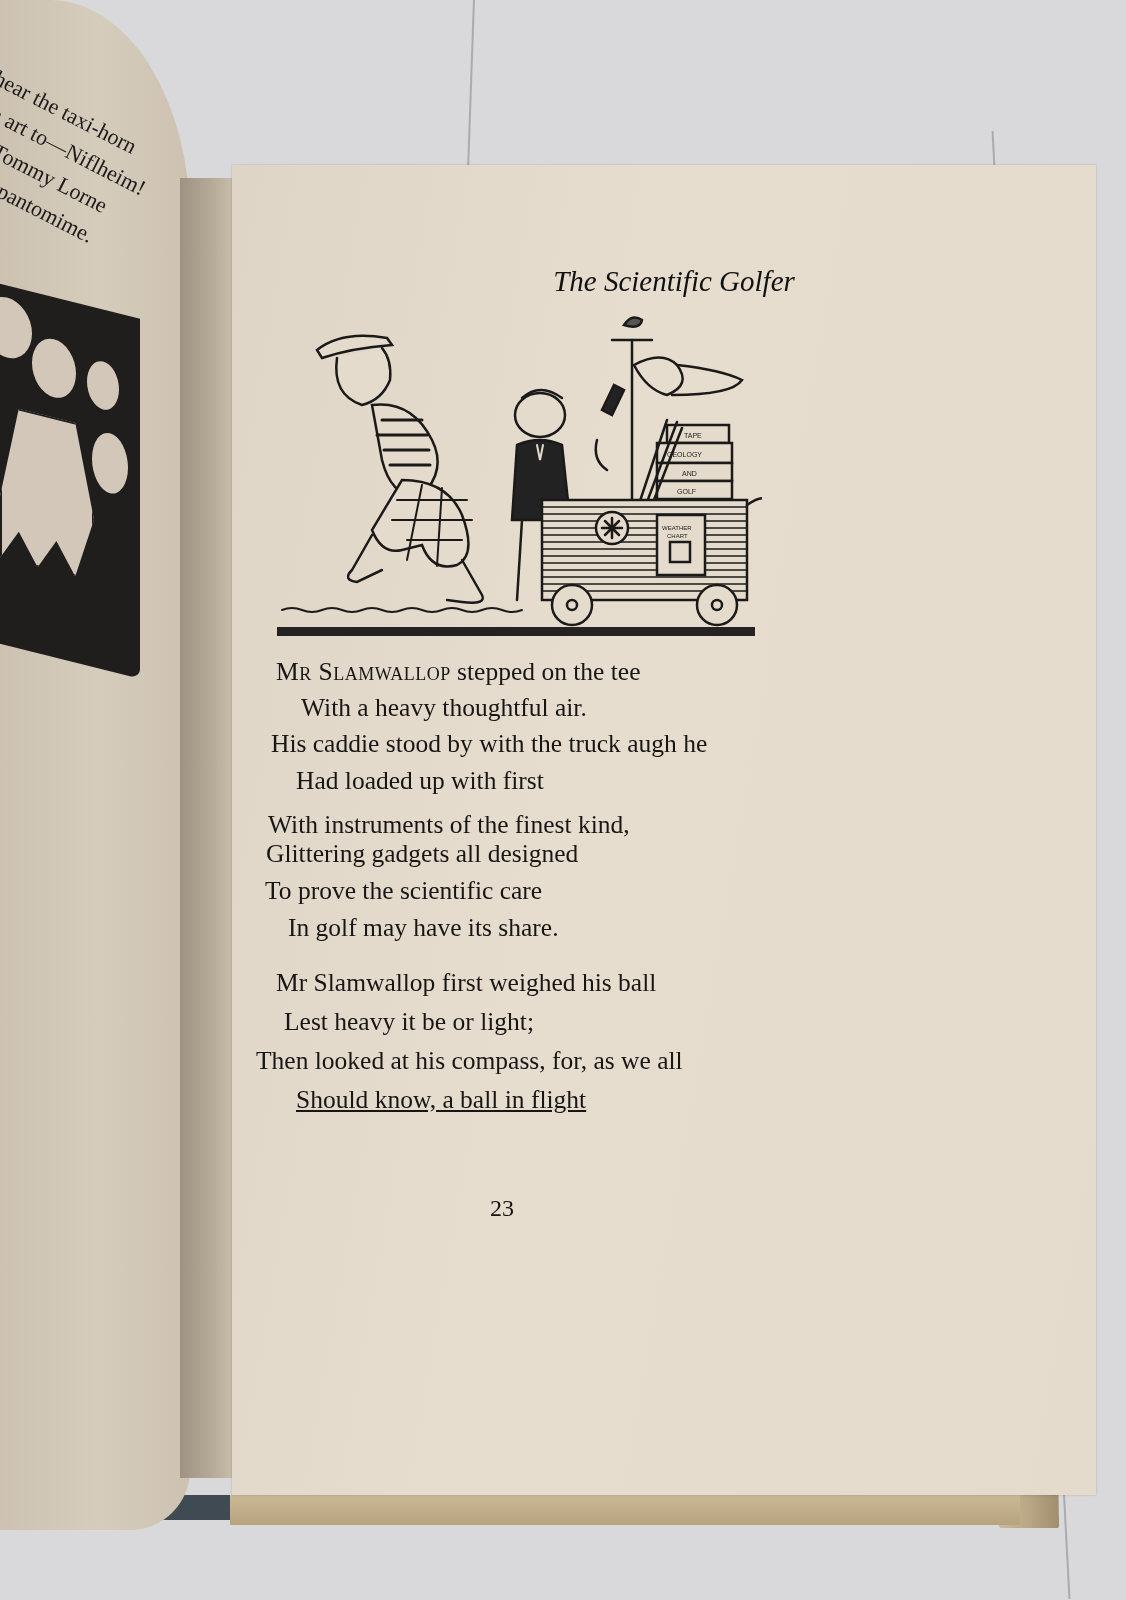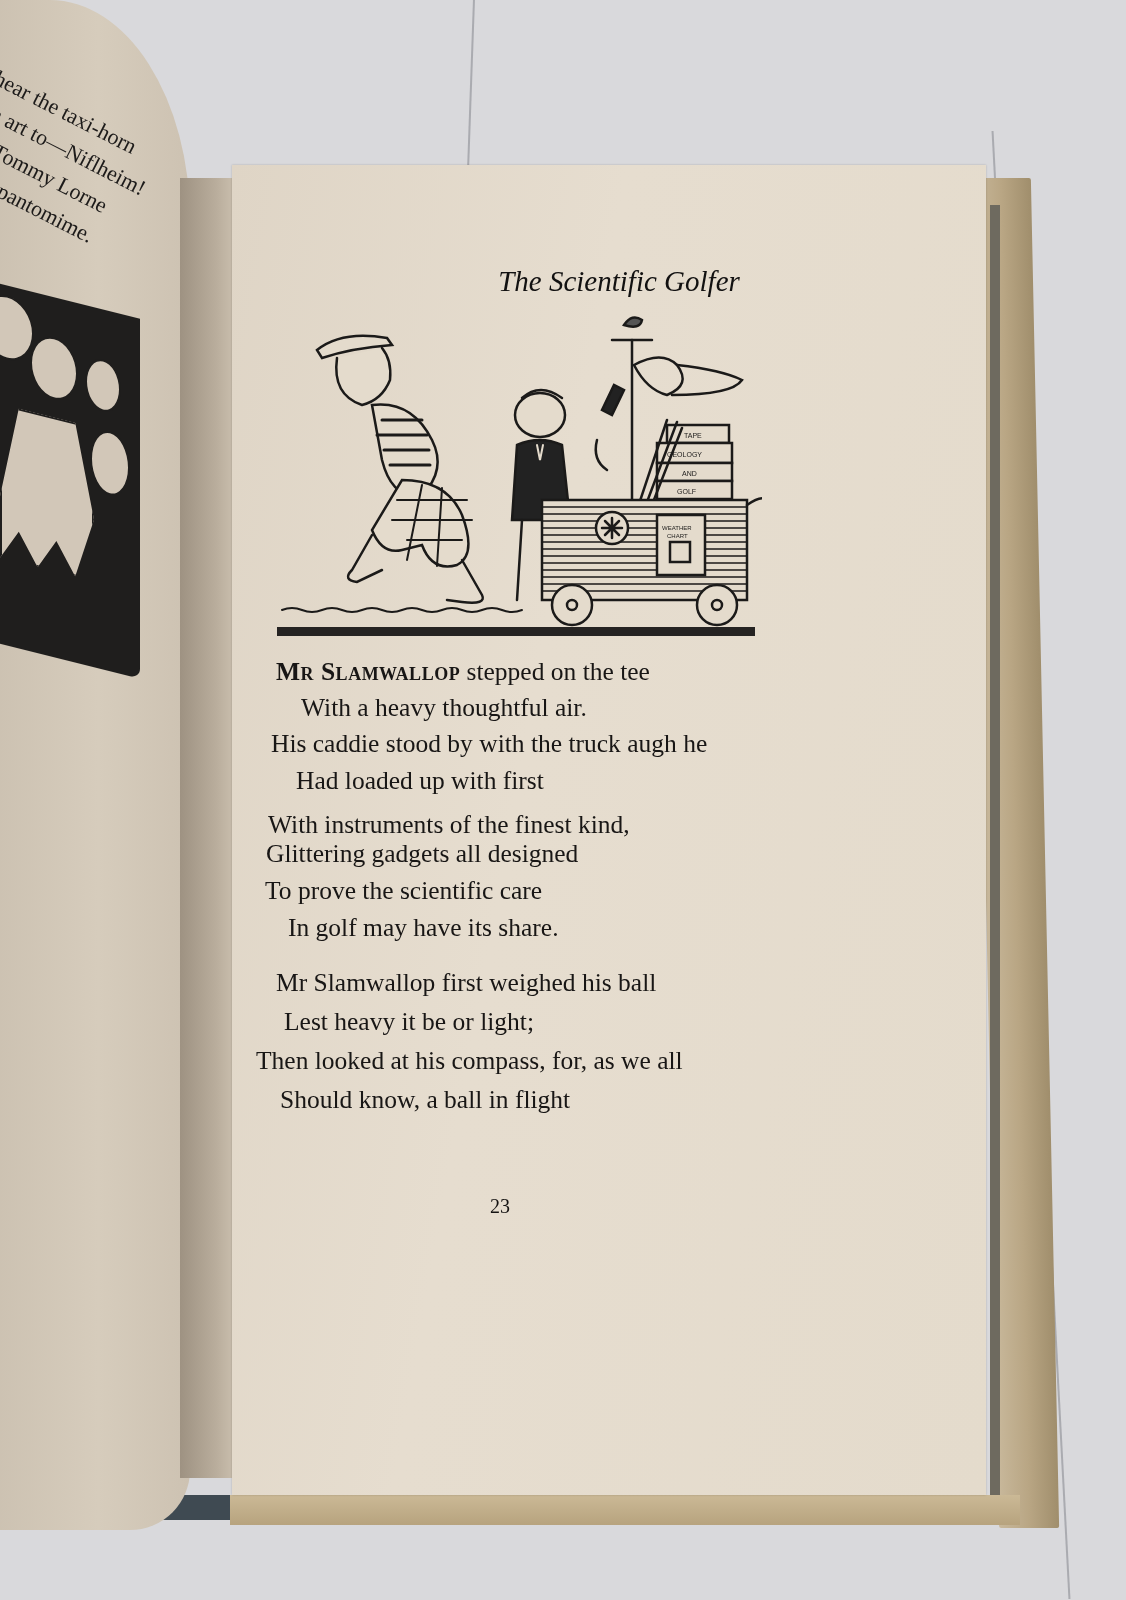--- a/index.html
+++ b/index.html
@@ -44,35 +44,35 @@
     background:#1f1e1d; transform:skewY(14deg);
     border-radius:0 0 10px 0;
   }
   .face { position:absolute; background:#d2c7b8; border:2px solid #1f1e1d; border-radius:50%; }
   .gutter {
     position:absolute; left:180px; top:178px; width:60px; height:1300px;
     background:linear-gradient(90deg,#9e9282,#b9ad9c 60%,#cfc4b3);
   }
   
   .page {
-    position:absolute; left:232px; top:165px; width:754px; height:1330px;
+    position:absolute; left:232px; top:165px; width:864px; height:1330px;
     background:linear-gradient(100deg,#dfd5c6 0%,#e6ddcf 40%,#e4dbcc 100%);
     box-shadow:0 0 2px rgba(0,0,0,.2);
   }
   .title {
     position:absolute; left:0; width:100%; top:100px; text-align:center;
     font-style:italic; font-size:29px; color:#121111; padding-left:20px; box-sizing:border-box;
   }
   .illustration { position:absolute; left:40px; top:145px; width:490px; height:330px; }
   .rule { position:absolute; left:45px; top:462px; width:478px; height:9px; background:#252322; }
   .poem { position:absolute; left:0; top:492px; width:100%; color:#181615; font-size:25.5px; }
   .line { position:absolute; white-space:nowrap; }
-  .sc { font-variant:small-caps; letter-spacing:.5px;font-weight:bold; }
+  .sc { font-variant:small-caps; letter-spacing:.5px; }
   .pagenum {
-    position:absolute; top:1030px; left:258px; font-size:20px; color:#151312;
+    position:absolute; top:1030px; left:258px; font-size:24px; color:#151312;
   }
 </style>
 </head>
 <body>
 
 <div class="floor-line" style="left:470px;top:0;height:170px;transform:rotate(2deg);"></div>
 <div class="floor-line" style="left:1030px;top:130px;height:1470px;transform:rotate(-3deg);"></div>
 
 <div class="cover-back"></div>
 <div class="cover-strip"></div>
@@ -169,17 +169,17 @@
     <div class="line" style="left:39px;top:72px;">His caddie stood by with the truck augh he</div>
     <div class="line" style="left:64px;top:109px;">Had loaded up with first</div>
     <div class="line" style="left:36px;top:153px;">With instruments of the finest kind,</div>
     <div class="line" style="left:34px;top:182px;">Glittering gadgets all designed</div>
     <div class="line" style="left:33px;top:219px;">To prove the scientific care</div>
     <div class="line" style="left:56px;top:256px;">In golf may have its share.</div>
 
     <div class="line" style="left:44px;top:311px;">Mr Slamwallop first weighed his ball</div>
     <div class="line" style="left:52px;top:350px;">Lest heavy it be or light;</div>
     <div class="line" style="left:24px;top:389px;">Then looked at his compass, for, as we all</div>
-    <div class="line" style="left:48px;top:428px;">Should know, a ball in flight</div>
+    <div class="line" style="left:64px;top:428px;text-decoration:underline;">Should know, a ball in flight</div>
   </div>
 
   <div class="pagenum">23</div>
 </div>
 
 </body></html>

